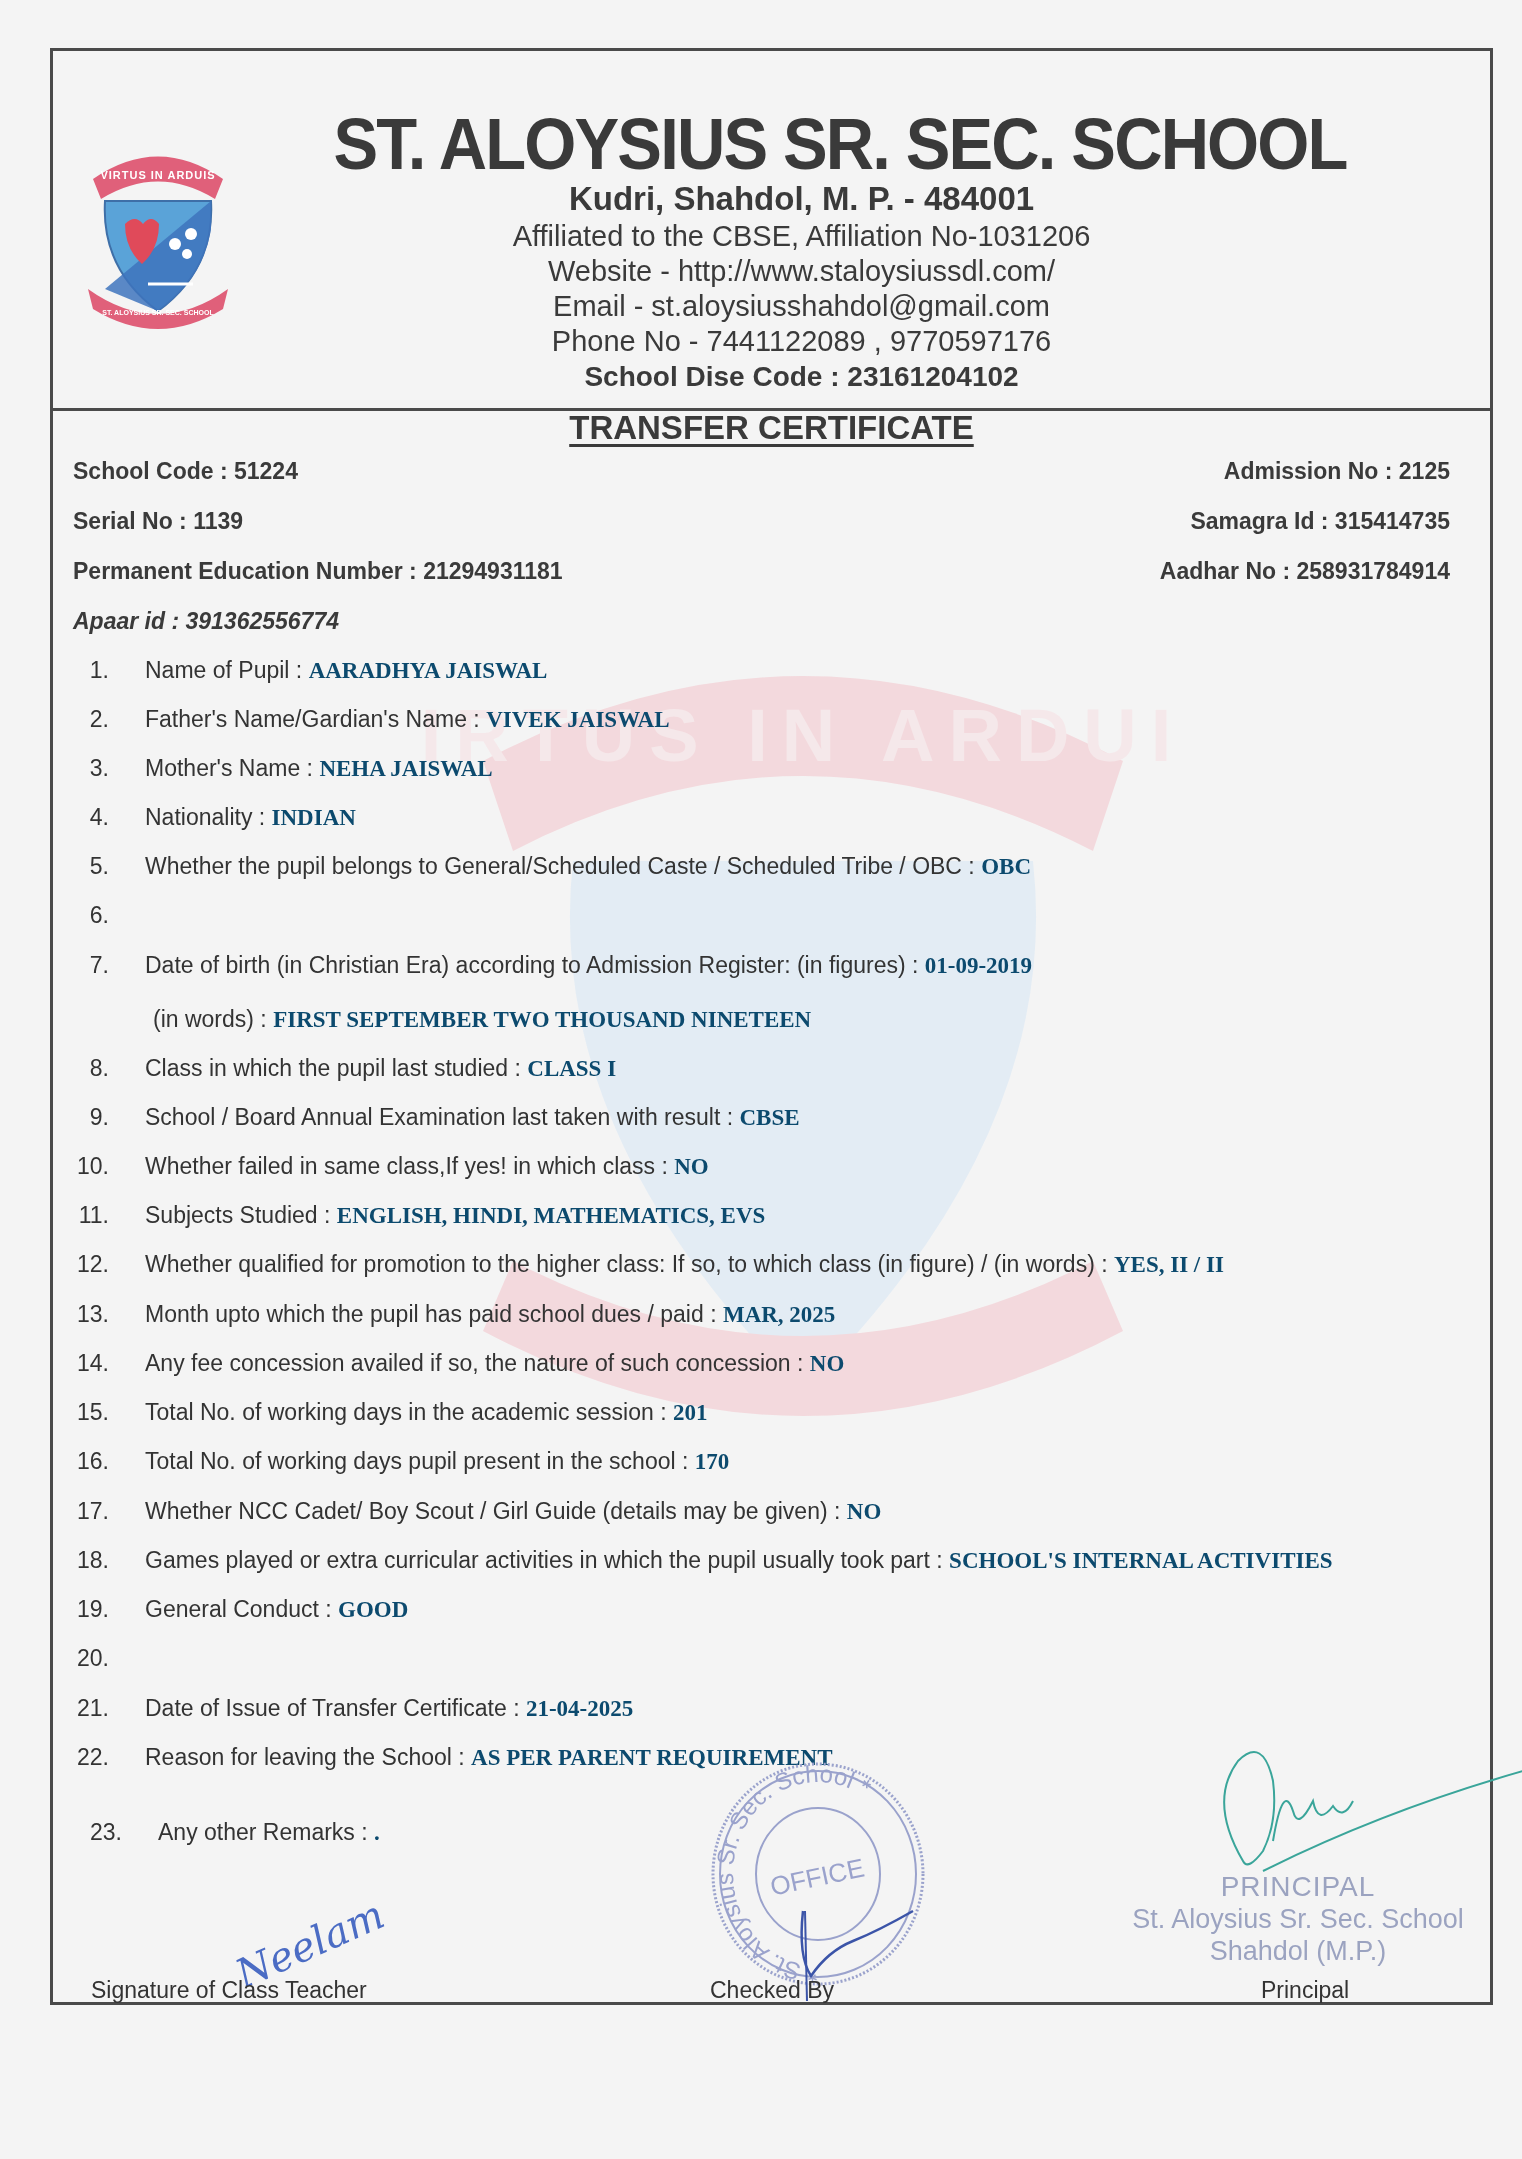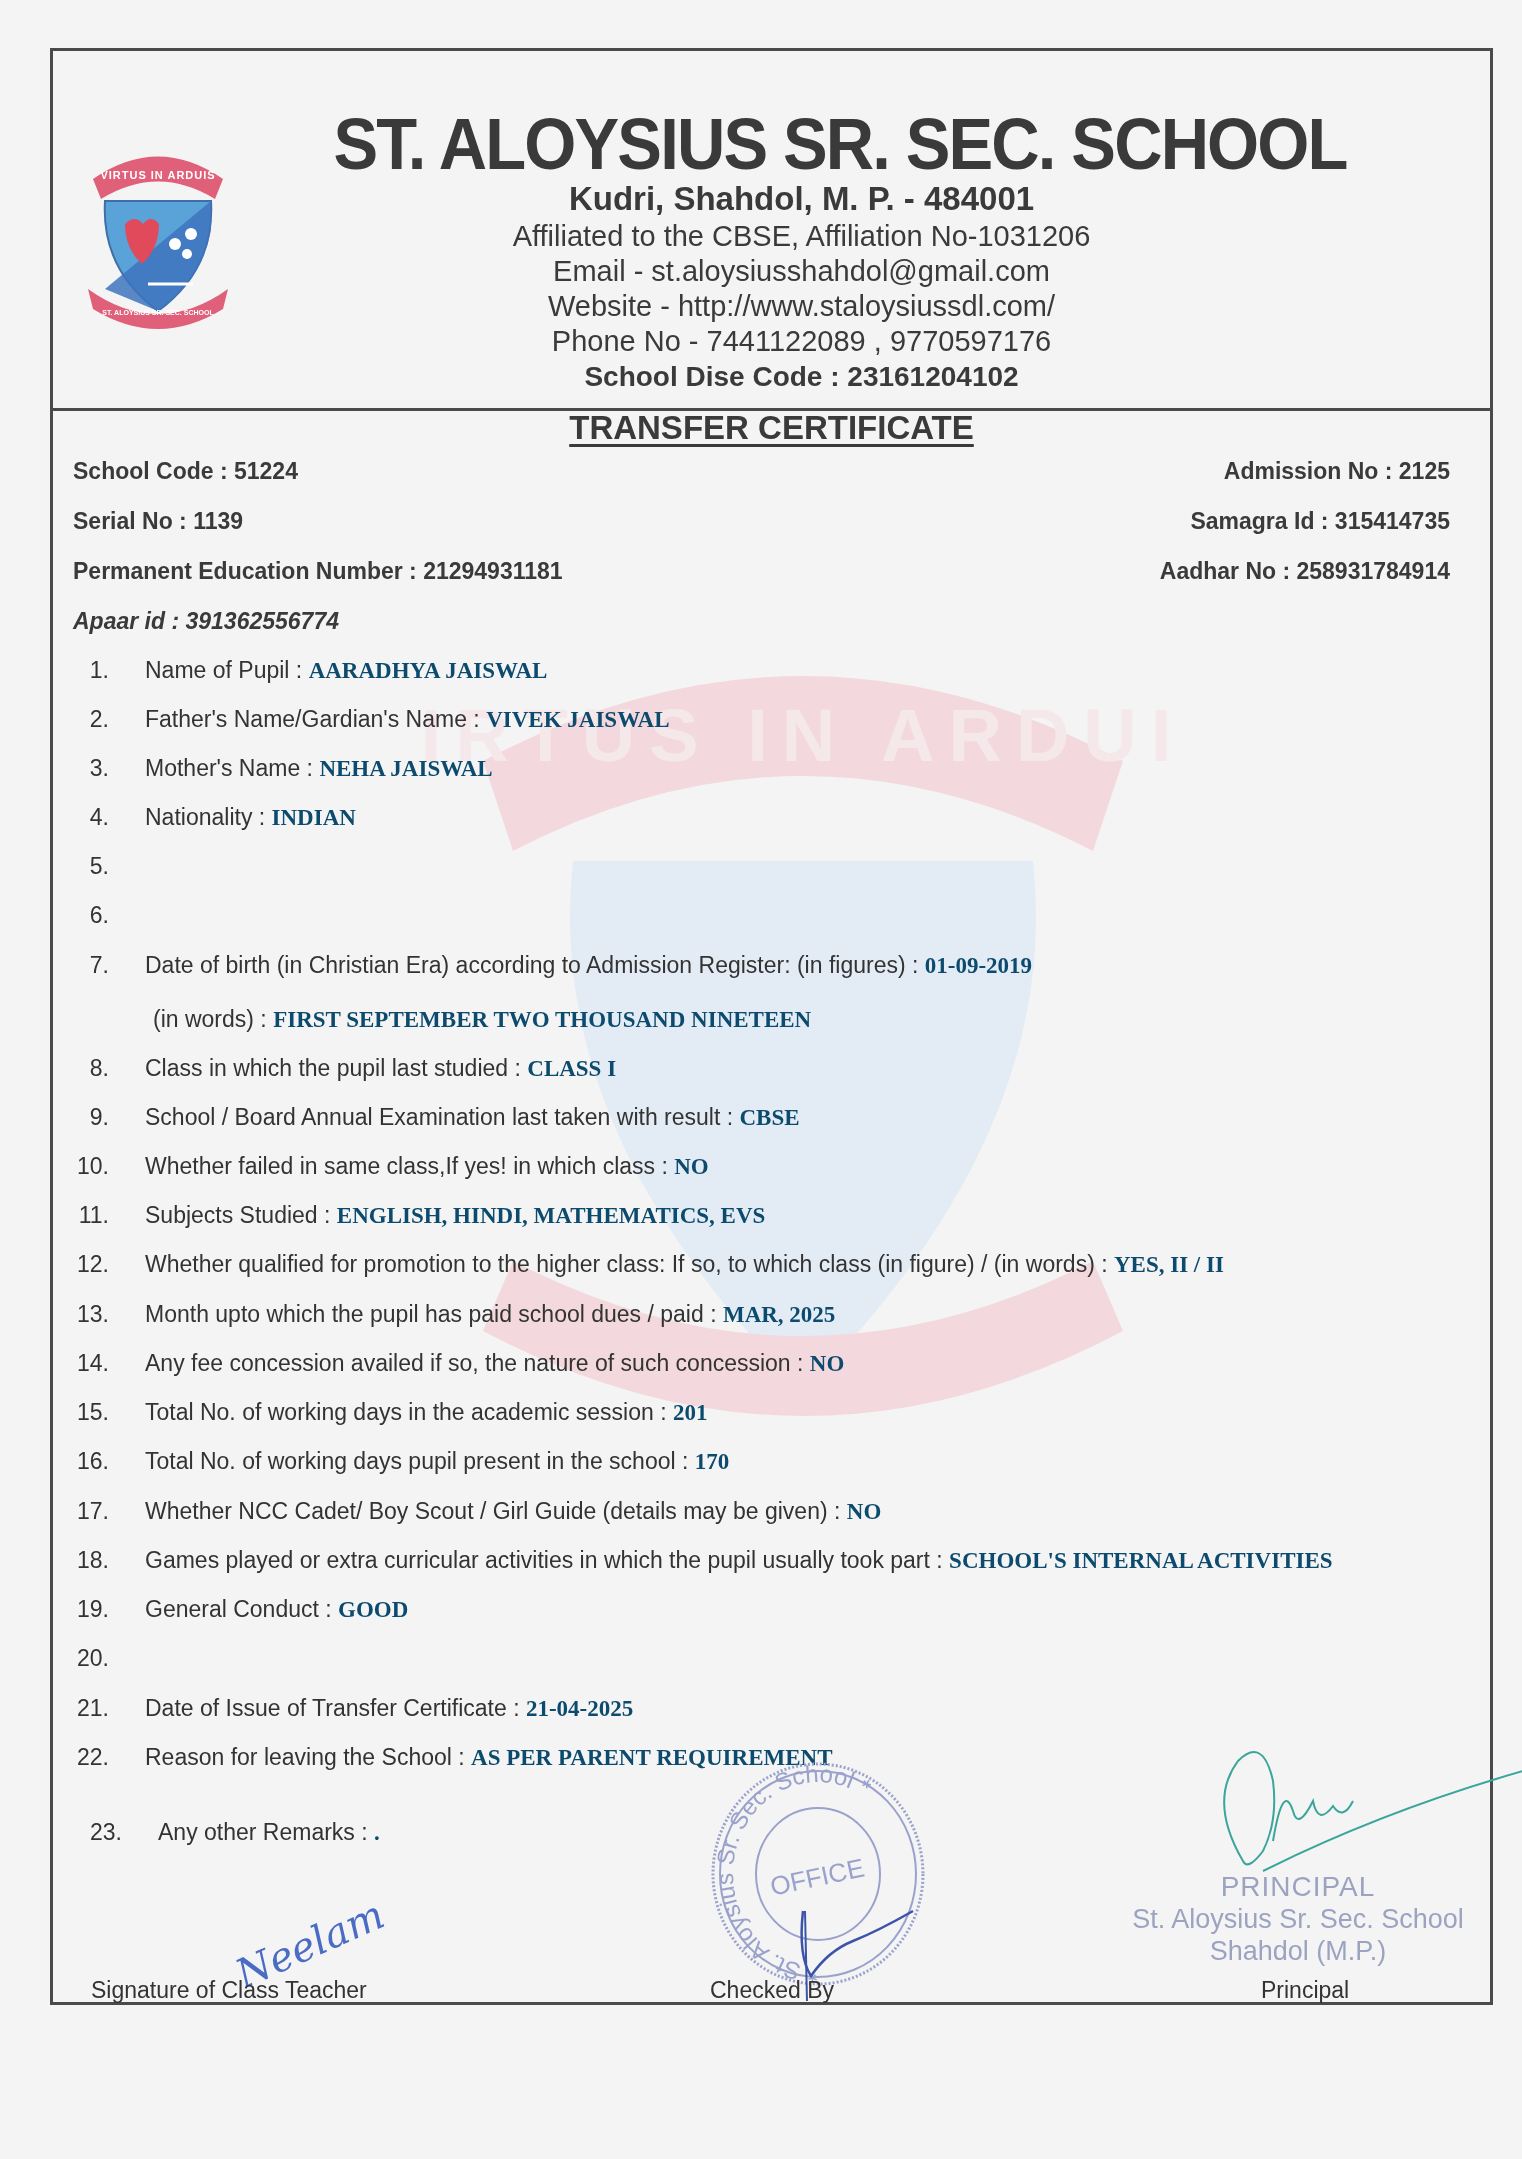--- a/index.html
+++ b/index.html
@@ -206,22 +206,22 @@
       <line x1="65" y1="145" x2="110" y2="145" stroke="#fff" stroke-width="3"></line>
       <path d="M5 150 Q75 200 145 150 L140 170 Q75 210 10 170 Z" fill="#e0607a"></path>
       <text x="75" y="176" text-anchor="middle" font-family="Liberation Sans, sans-serif" font-size="7" font-weight="bold" fill="#fff">ST. ALOYSIUS SR. SEC. SCHOOL</text>
     </svg>
 
     <h1 class="school-name">ST. ALOYSIUS SR. SEC. SCHOOL</h1>
 
     <div class="header-lines">
       <div class="address">Kudri, Shahdol, M. P. - 484001</div>
       <div>Affiliated to the CBSE, Affiliation No-1031206</div>
+      <div>Website - http://www.staloysiussdl.com/</div>
       <div>Email - st.aloysiusshahdol@gmail.com</div>
-      <div>Website - http://www.staloysiussdl.com/</div>
       <div>Phone No - 7441122089 , 9770597176</div>
       <div class="dise">School Dise Code : 23161204102</div>
     </div>
   </div>
 
   <h2 class="title"><span>TRANSFER CERTIFICATE</span></h2>
 
   <div class="meta">
     <div class="meta-row" style="top:407px;">
       <span class="meta-left">School Code : 51224</span>
@@ -252,20 +252,21 @@
     <div class="item" style="top:704px;">
         <span class="num">3.</span>
         <span class="label"><span>Mother's Name : </span><span class="value">NEHA JAISWAL</span></span>
       </div>
     <div class="item" style="top:753px;">
         <span class="num">4.</span>
         <span class="label"><span>Nationality : </span><span class="value">INDIAN</span></span>
       </div>
     <div class="item" style="top:802px;">
         <span class="num">5.</span>
+        <span class="label"><span>Whether the pupil belongs to General/Scheduled Caste / Scheduled Tribe / OBC : </span><span class="value">OBC</span></span>
       </div>
     <div class="item" style="top:851px;">
         <span class="num">6.</span>
       </div>
     <div class="item" style="top:901px;">
         <span class="num">7.</span>
         <span class="label"><span>Date of birth (in Christian Era) according to Admission Register: (in figures) : </span><span class="value">01-09-2019</span></span>
       </div>
     <div class="item sub" style="top:955px;">
         <span class="num"></span>

